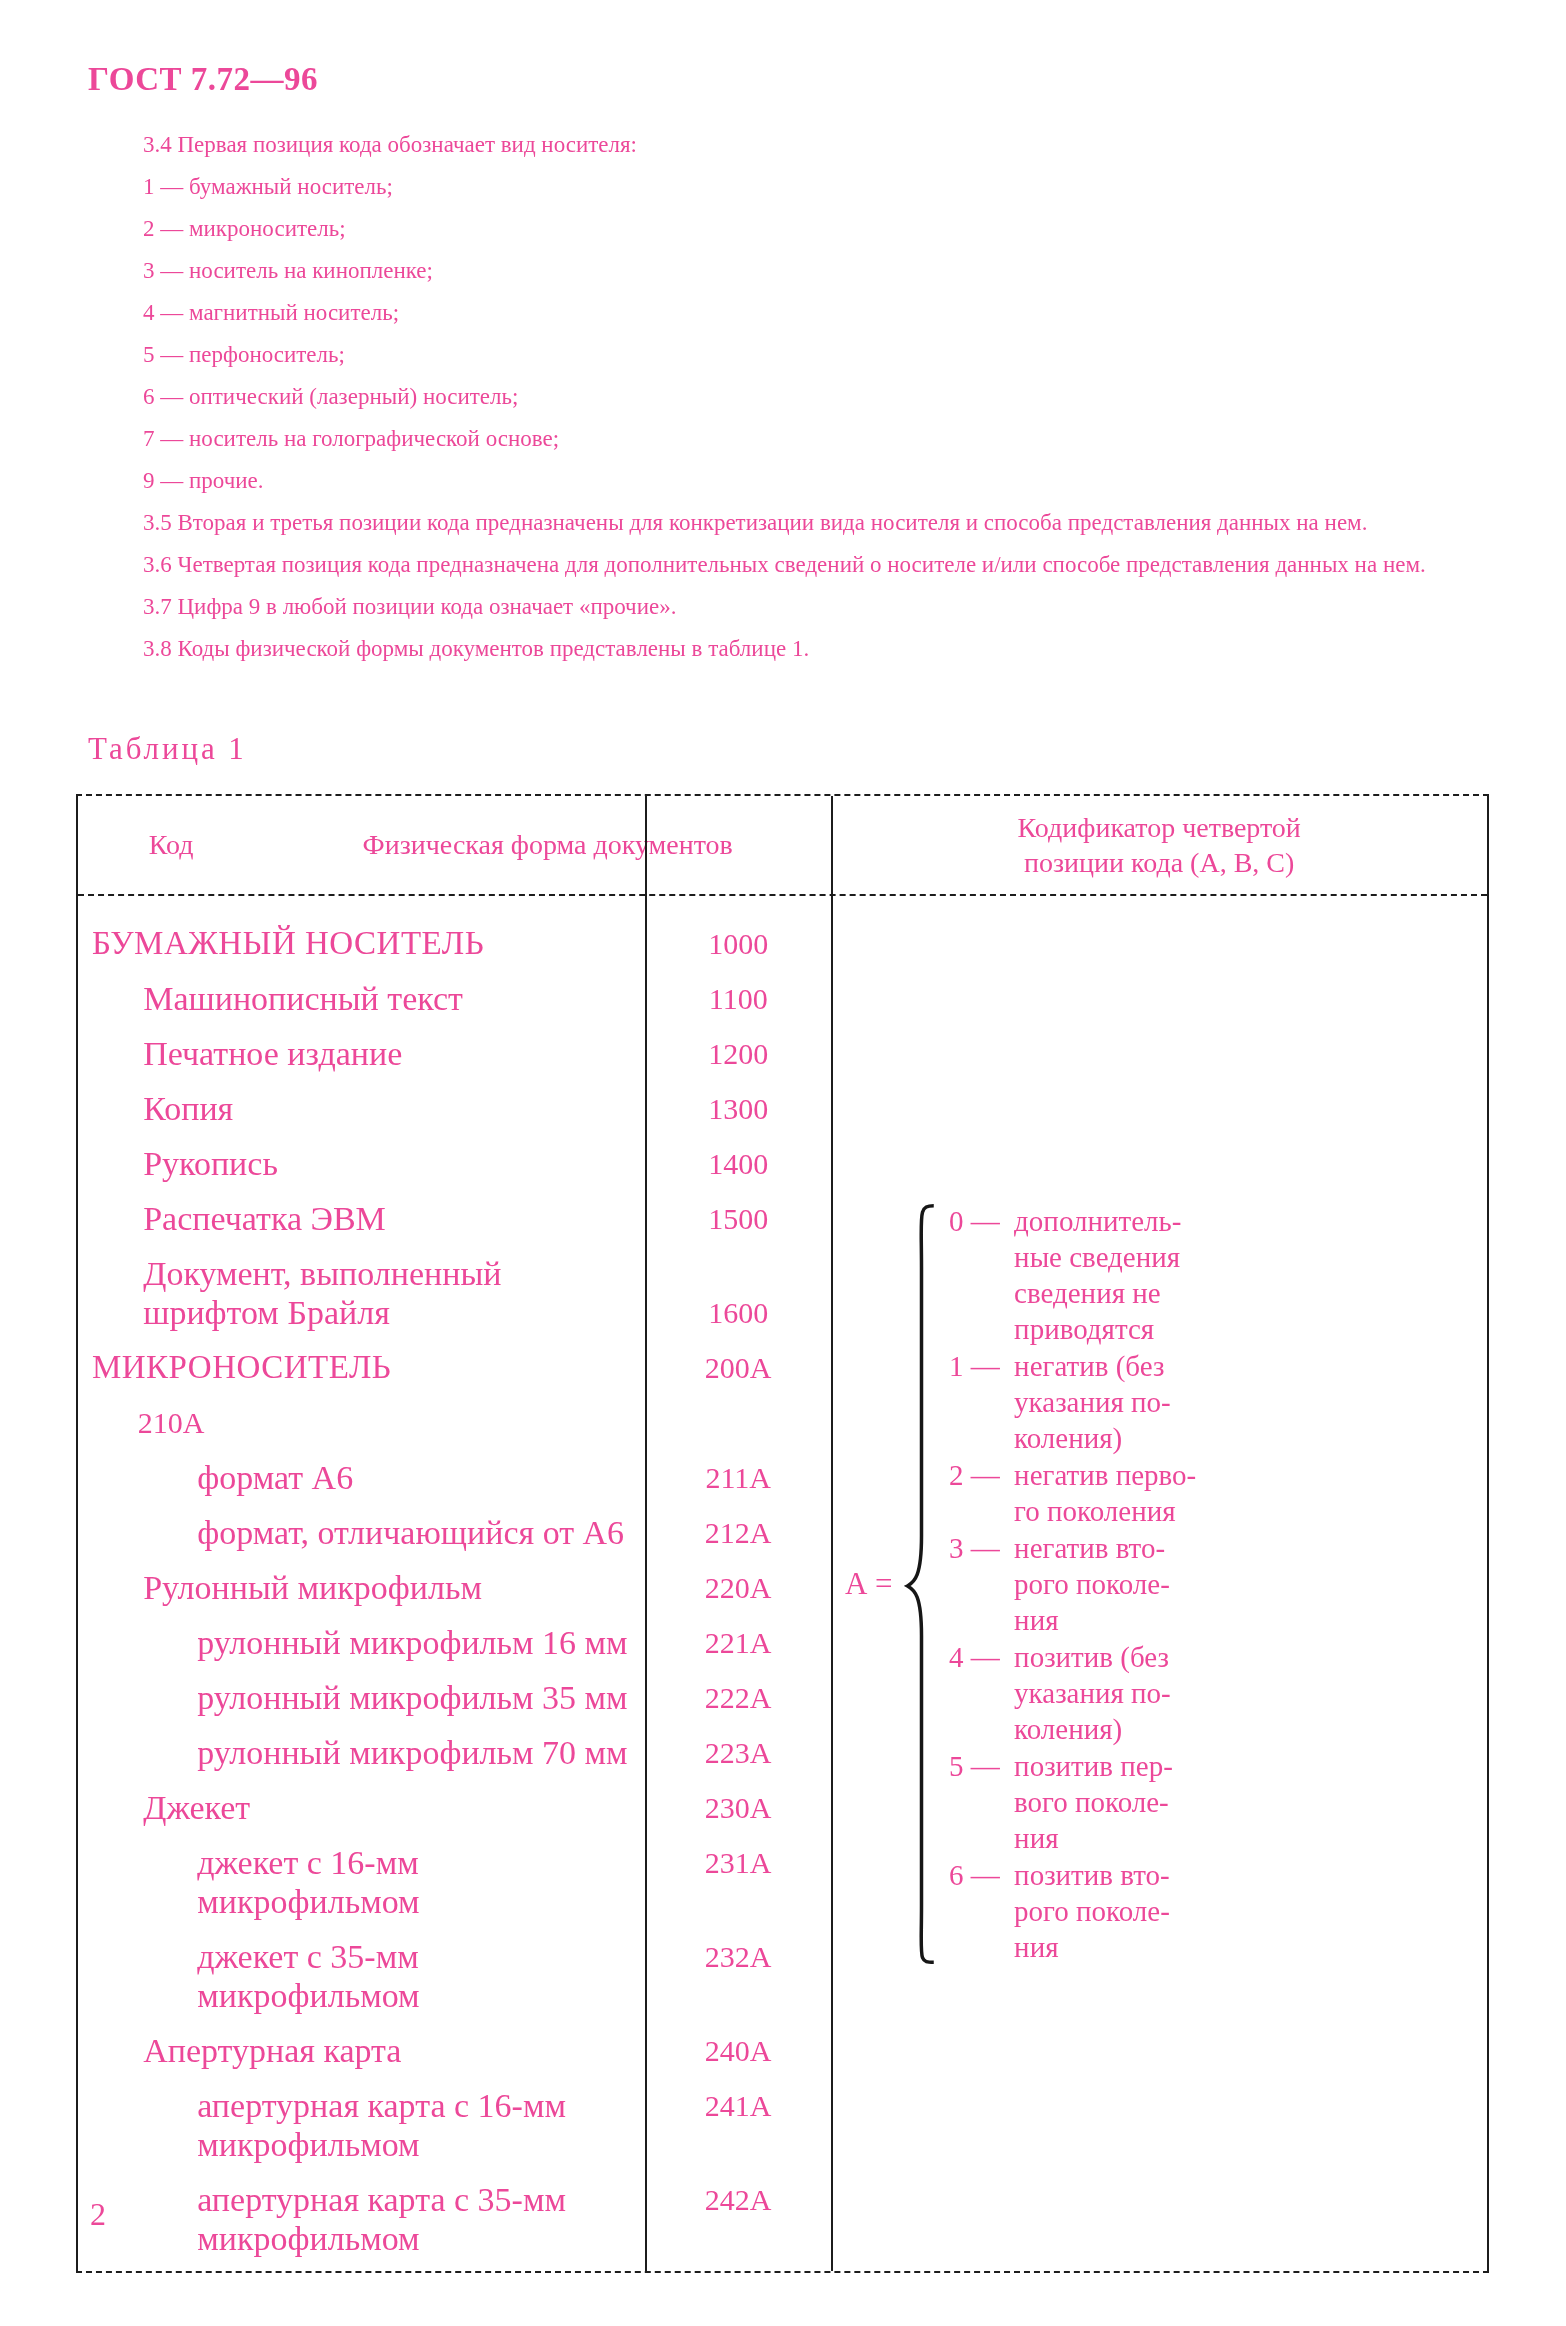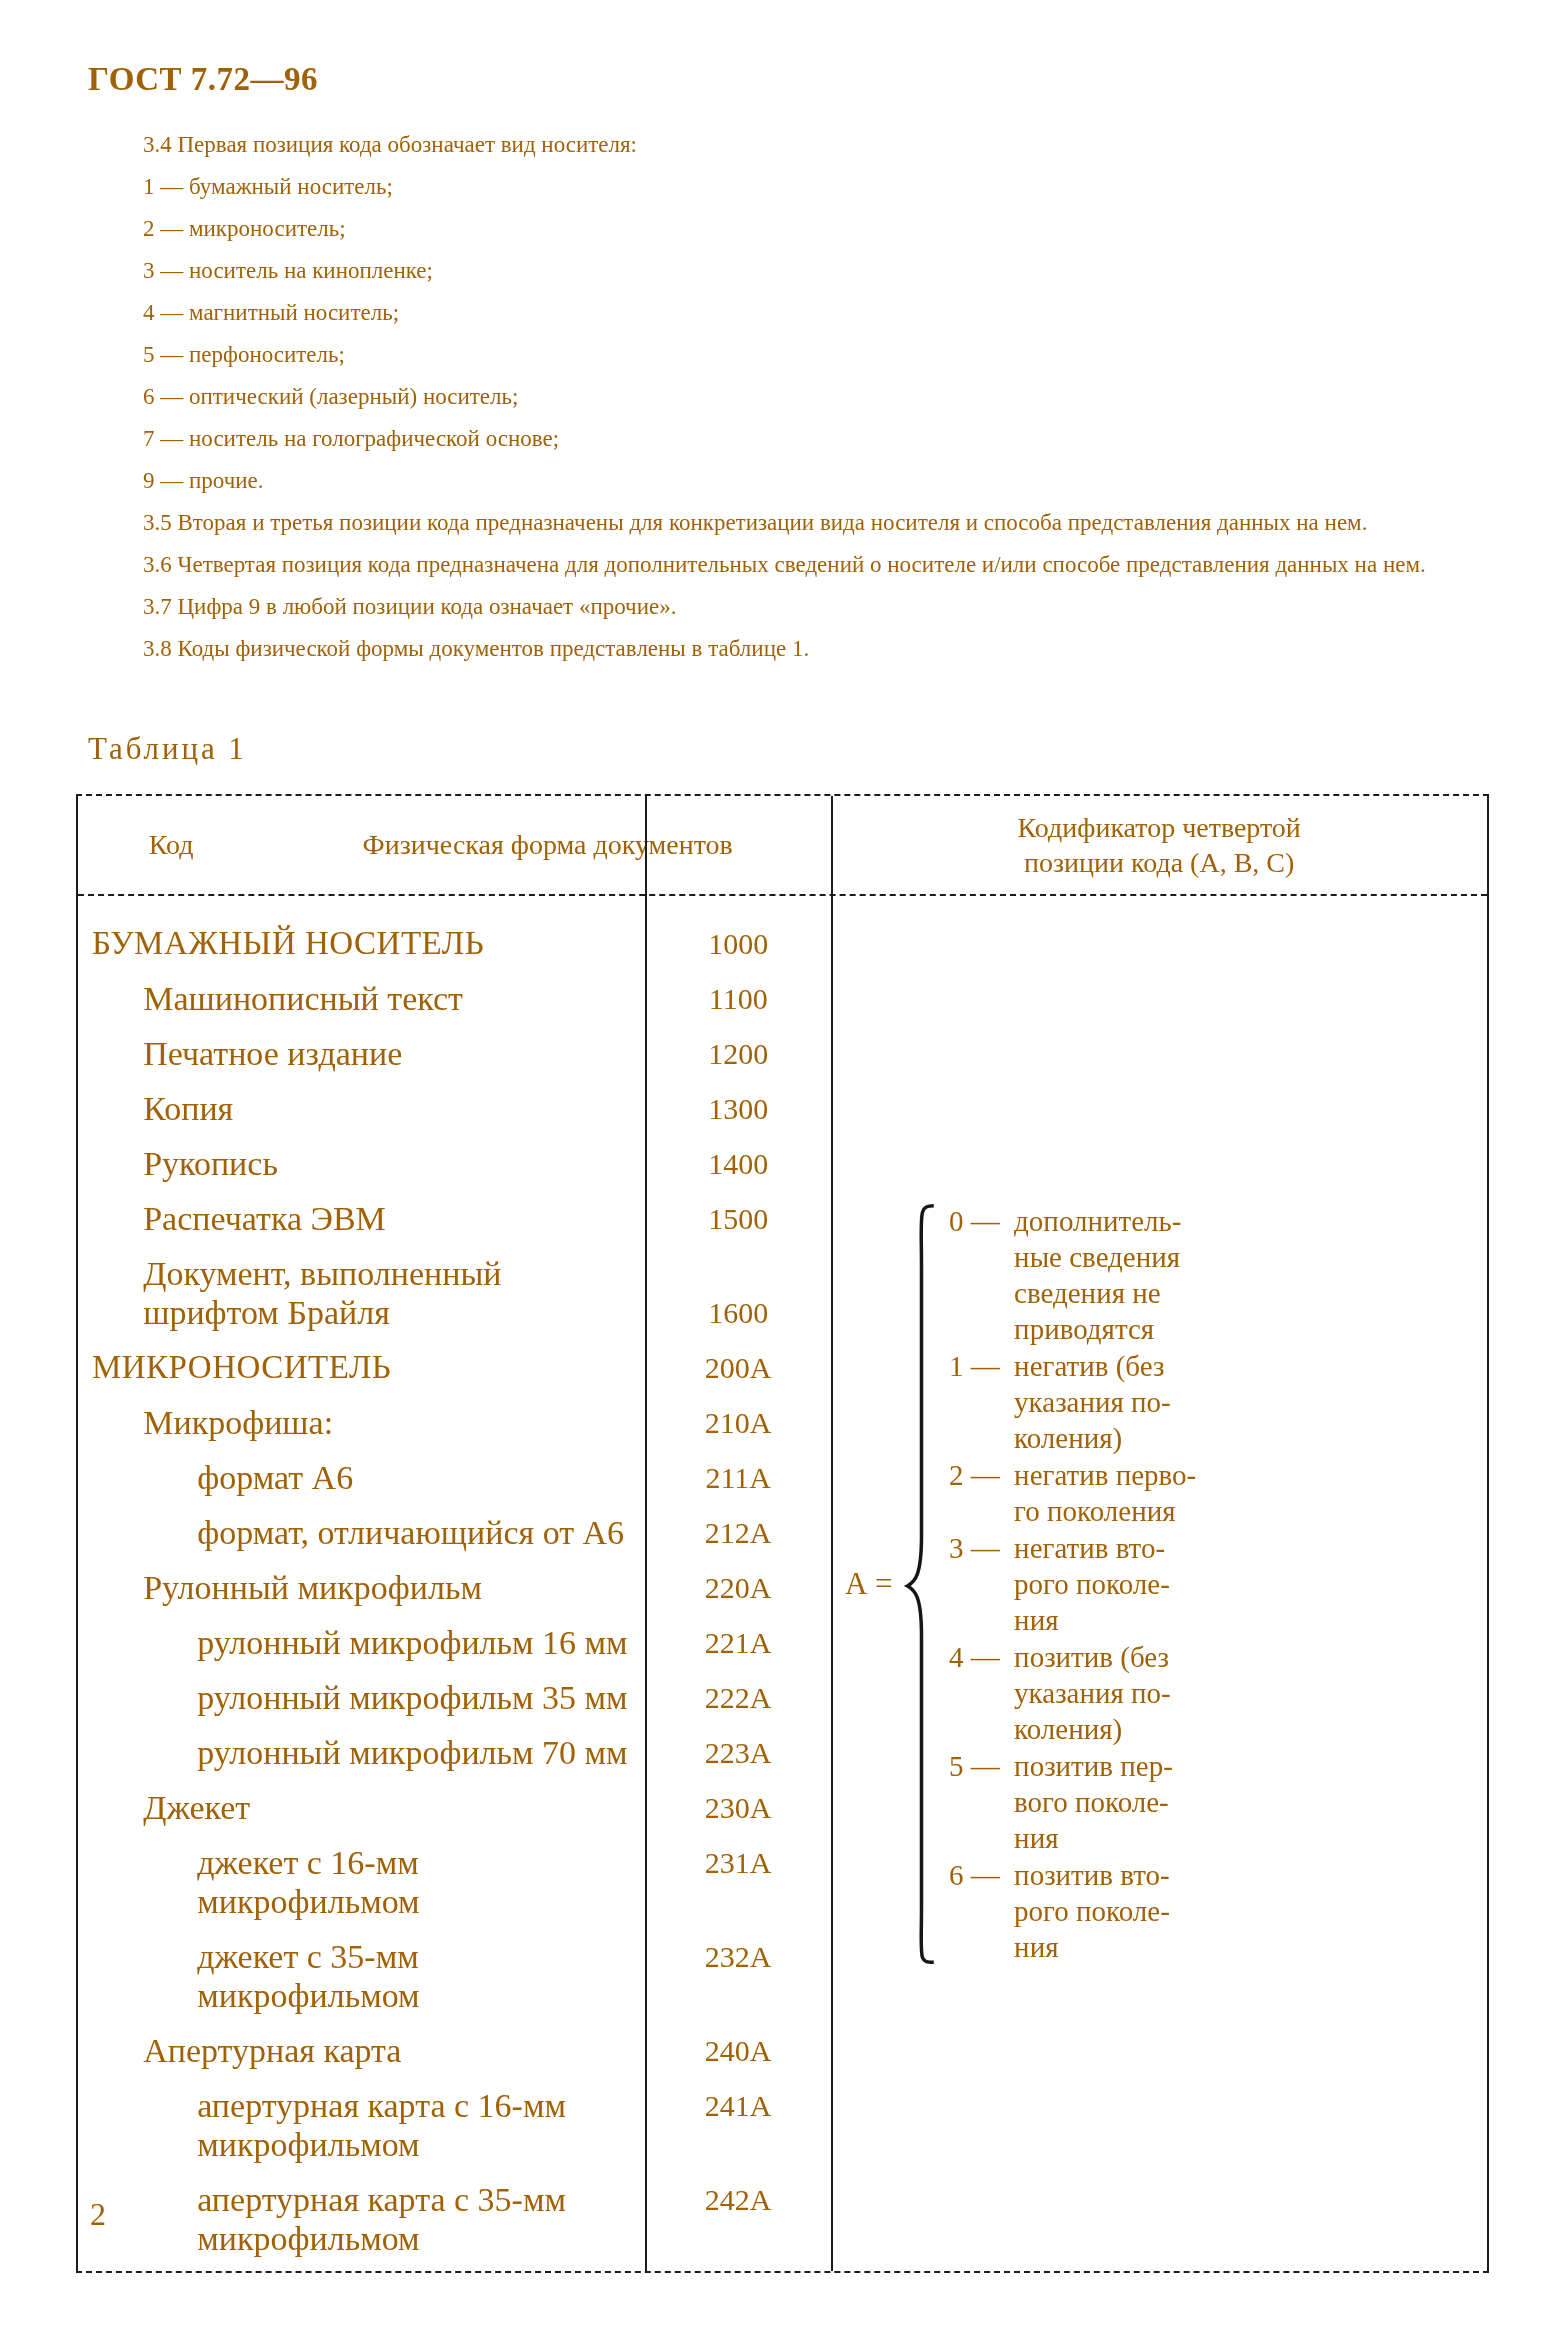--- a/index.html
+++ b/index.html
@@ -3,21 +3,21 @@
 <meta charset="utf-8">
 <style>
   * { box-sizing: border-box; margin: 0; padding: 0; }
   html, body { background: #e8e8e8; }
   .page {
     position: relative;
     width: 1566px;
     height: 2327px;
     margin: 0 auto;
     background: #ffffff;
-    color: #a16207;
+    color: #ec4899;
     font-family: "Liberation Serif", "DejaVu Serif", serif;
     padding: 61px 86px 0 88px;
     overflow: hidden;
   }
   .doc-header {
     font-size: 33px;
     font-weight: bold;
     letter-spacing: 0.5px;
     margin-bottom: 25.5px;
   }
@@ -152,21 +152,20 @@
           <div class="trow">
             <div class="tname lvl1">Документ, выполненный
 шрифтом Брайля</div>
             <div class="tcode valign-bottom">1600</div>
           </div>
           <div class="trow">
             <div class="tname lvl0">МИКРОНОСИТЕЛЬ</div>
             <div class="tcode">200А</div>
           </div>
           <div class="trow">
-            <div class="tname lvl1">Микрофиша:</div>
             <div class="tcode">210А</div>
           </div>
           <div class="trow">
             <div class="tname lvl2">формат А6</div>
             <div class="tcode">211А</div>
           </div>
           <div class="trow">
             <div class="tname lvl2">формат, отличающийся от А6</div>
             <div class="tcode">212А</div>
           </div>

